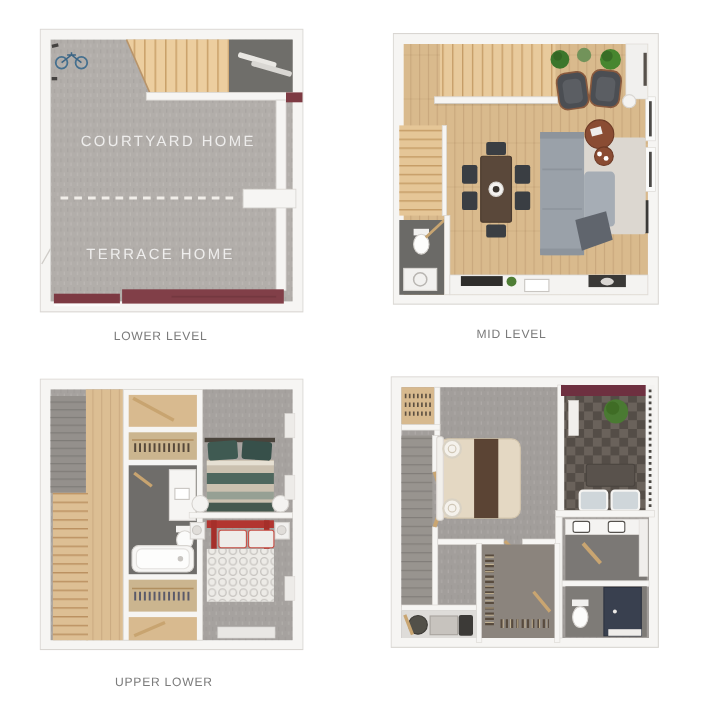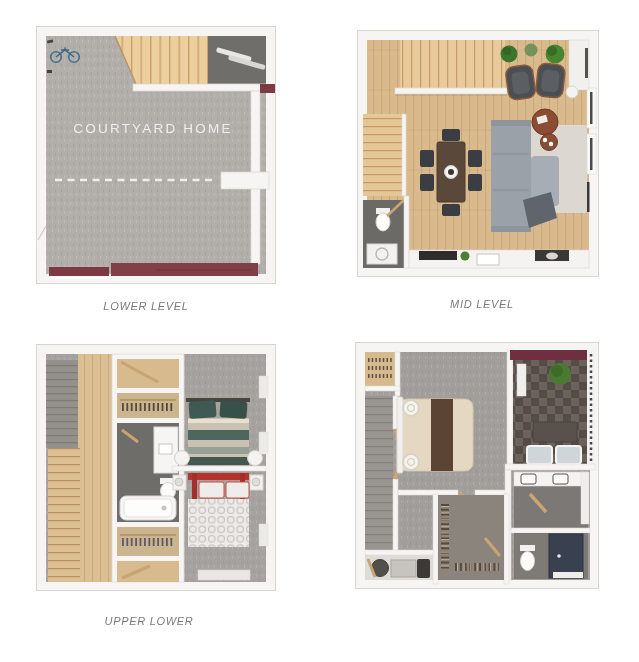--- a/index.html
+++ b/index.html
@@ -1,21 +1,21 @@
 <!DOCTYPE html>
 <html><head>
 <meta charset="utf-8">
 <style>
   html,body{margin:0;padding:0;background:#ffffff;}
   #canvas{position:relative;width:623px;height:662px;background:#ffffff;overflow:hidden;
           font-family:"Liberation Sans", sans-serif;}
   .plan{position:absolute;}
   .plan svg{display:block;}
   .caption{position:absolute;text-align:center;font-size:11px;letter-spacing:.7px;
-           color:#7b7b7b;font-weight:400;font-style:italic;}
+           color:#7b7b7b;font-weight:400;}
   .room-label{position:absolute;transform:translateX(-50%);white-space:nowrap;
               font-size:13.5px;letter-spacing:2.2px;color:rgba(255,255,255,.78);font-weight:400;}
 </style>
 </head>
 <body>
 
 <div id="canvas">
 
   <div class="plan" style="left:36px;top:26px;width:240px;height:260px">
     <svg width="240" height="260" viewBox="0 0 240 260">
@@ -55,20 +55,21 @@
       <g transform="translate(12,18)">
         <circle cx="8" cy="13" r="5.3" fill="none" stroke="#45708f" stroke-width="1.6"></circle>
         <circle cx="26" cy="13" r="5.3" fill="none" stroke="#45708f" stroke-width="1.6"></circle>
         <path d="M8,13 L17,6 L26,13 M13,6 h8 M17,6 v-2.5" fill="none" stroke="#3c6585" stroke-width="1.4"></path>
       </g>
       <rect x="11" y="14" width="6" height="3" fill="#454341" transform="rotate(-12 14 15)"></rect>
       <rect x="11" y="44" width="5" height="3" fill="#454341"></rect>
       <line x1="10" y1="200" x2="2" y2="214" stroke="#cfccc8" stroke-width="1.2"></line>
     </svg>
     <span class="room-label" style="left:117px;top:95px">COURTYARD HOME</span>
+    <span class="room-label" style="left:110px;top:197px">TERRACE HOME</span>
   </div>
   <div class="caption" style="left:26px;top:300px;width:240px">LOWER LEVEL</div>
 
   <div class="plan" style="left:357px;top:30px;width:242px;height:250px">
     <svg width="242" height="250" viewBox="0 0 242 250">
       <defs>
         <pattern id="mi-plank" patternUnits="userSpaceOnUse" width="8" height="40">
           <line x1=".5" y1="0" x2=".5" y2="40" stroke="rgba(110,70,35,.16)" stroke-width="1"></line>
           <line x1="0" y1="20" x2="8" y2="20" stroke="rgba(110,70,35,.09)" stroke-width="1"></line>
         </pattern>
@@ -156,21 +157,21 @@
         <rect x="63" y="120" width="14" height="17" rx="2" fill="#3a3e43"></rect>
         <rect x="63" y="144" width="14" height="17" rx="2" fill="#3a3e43"></rect>
         <rect x="111" y="120" width="14" height="17" rx="2" fill="#3a3e43"></rect>
         <rect x="111" y="144" width="14" height="17" rx="2" fill="#3a3e43"></rect>
         <rect x="80" y="112" width="28" height="60" rx="2" fill="#5a483a" stroke="#4a3a2e"></rect>
         <circle cx="94" cy="142" r="6.5" fill="#f4f2ef" stroke="#d8d5d1"></circle>
         <circle cx="94" cy="142" r="3" fill="#3a342e"></circle>
       </g>
     </svg>
   </div>
-  <div class="caption" style="left:361px;top:298px;width:242px">MID LEVEL</div>
+  <div class="caption" style="left:344px;top:298px;width:242px">MID LEVEL</div>
 
   <div class="plan" style="left:36px;top:344px;width:240px;height:250px">
     <svg width="240" height="250" viewBox="0 0 240 250">
       <defs>
         <pattern id="up-carpet" patternUnits="userSpaceOnUse" width="6" height="9">
           <path d="M1.5,1 v3.5" stroke="#8f8b88" stroke-width=".9" opacity=".4"></path>
           <path d="M4.5,5 v3" stroke="#c2bebb" stroke-width=".9" opacity=".5"></path>
         </pattern>
         <pattern id="up-plank" patternUnits="userSpaceOnUse" width="8" height="40">
           <line x1=".5" y1="0" x2=".5" y2="40" stroke="rgba(110,70,35,.16)" stroke-width="1"></line>

